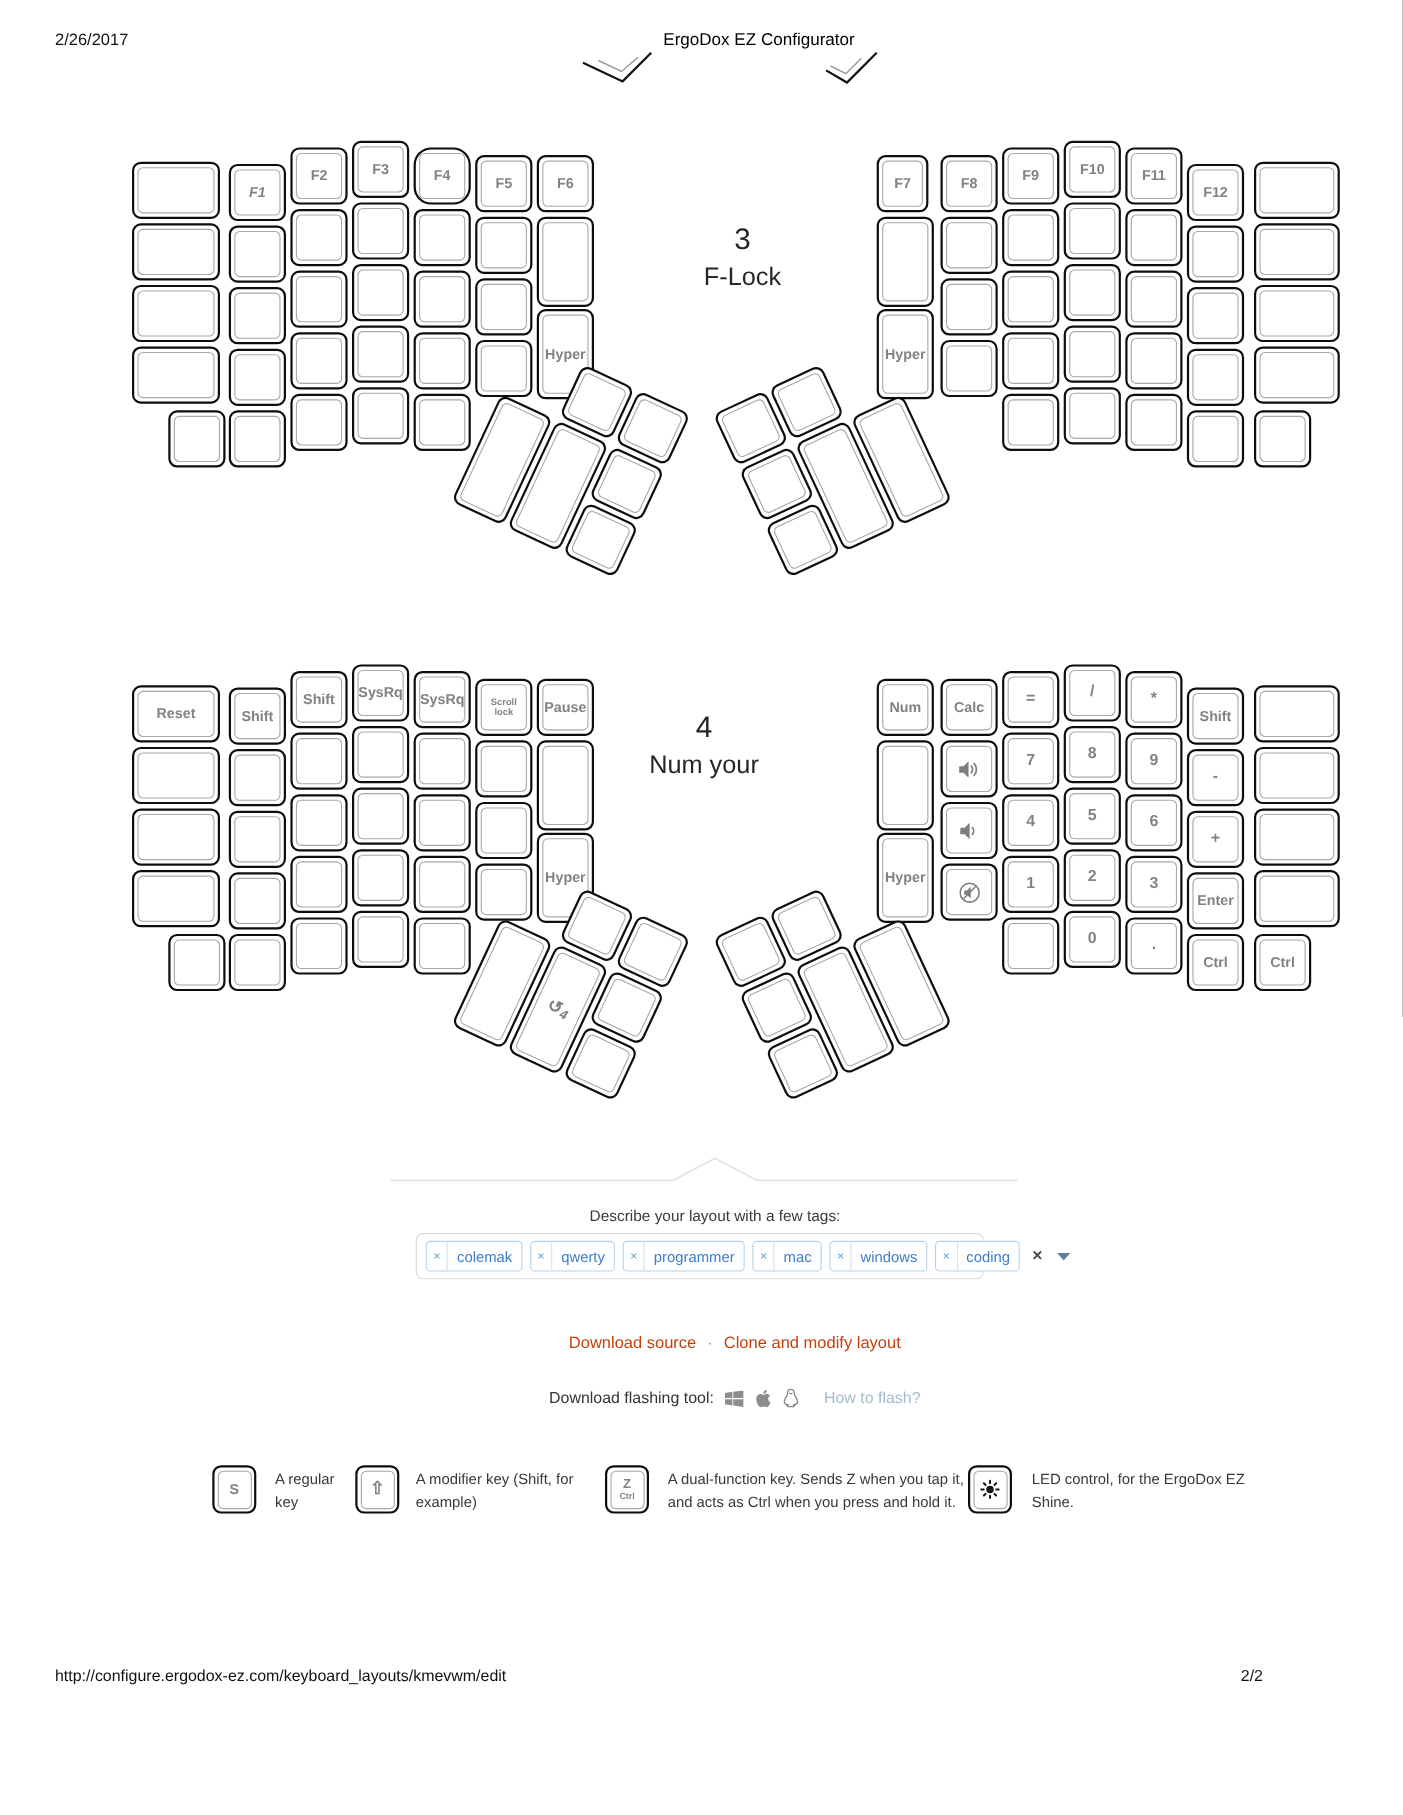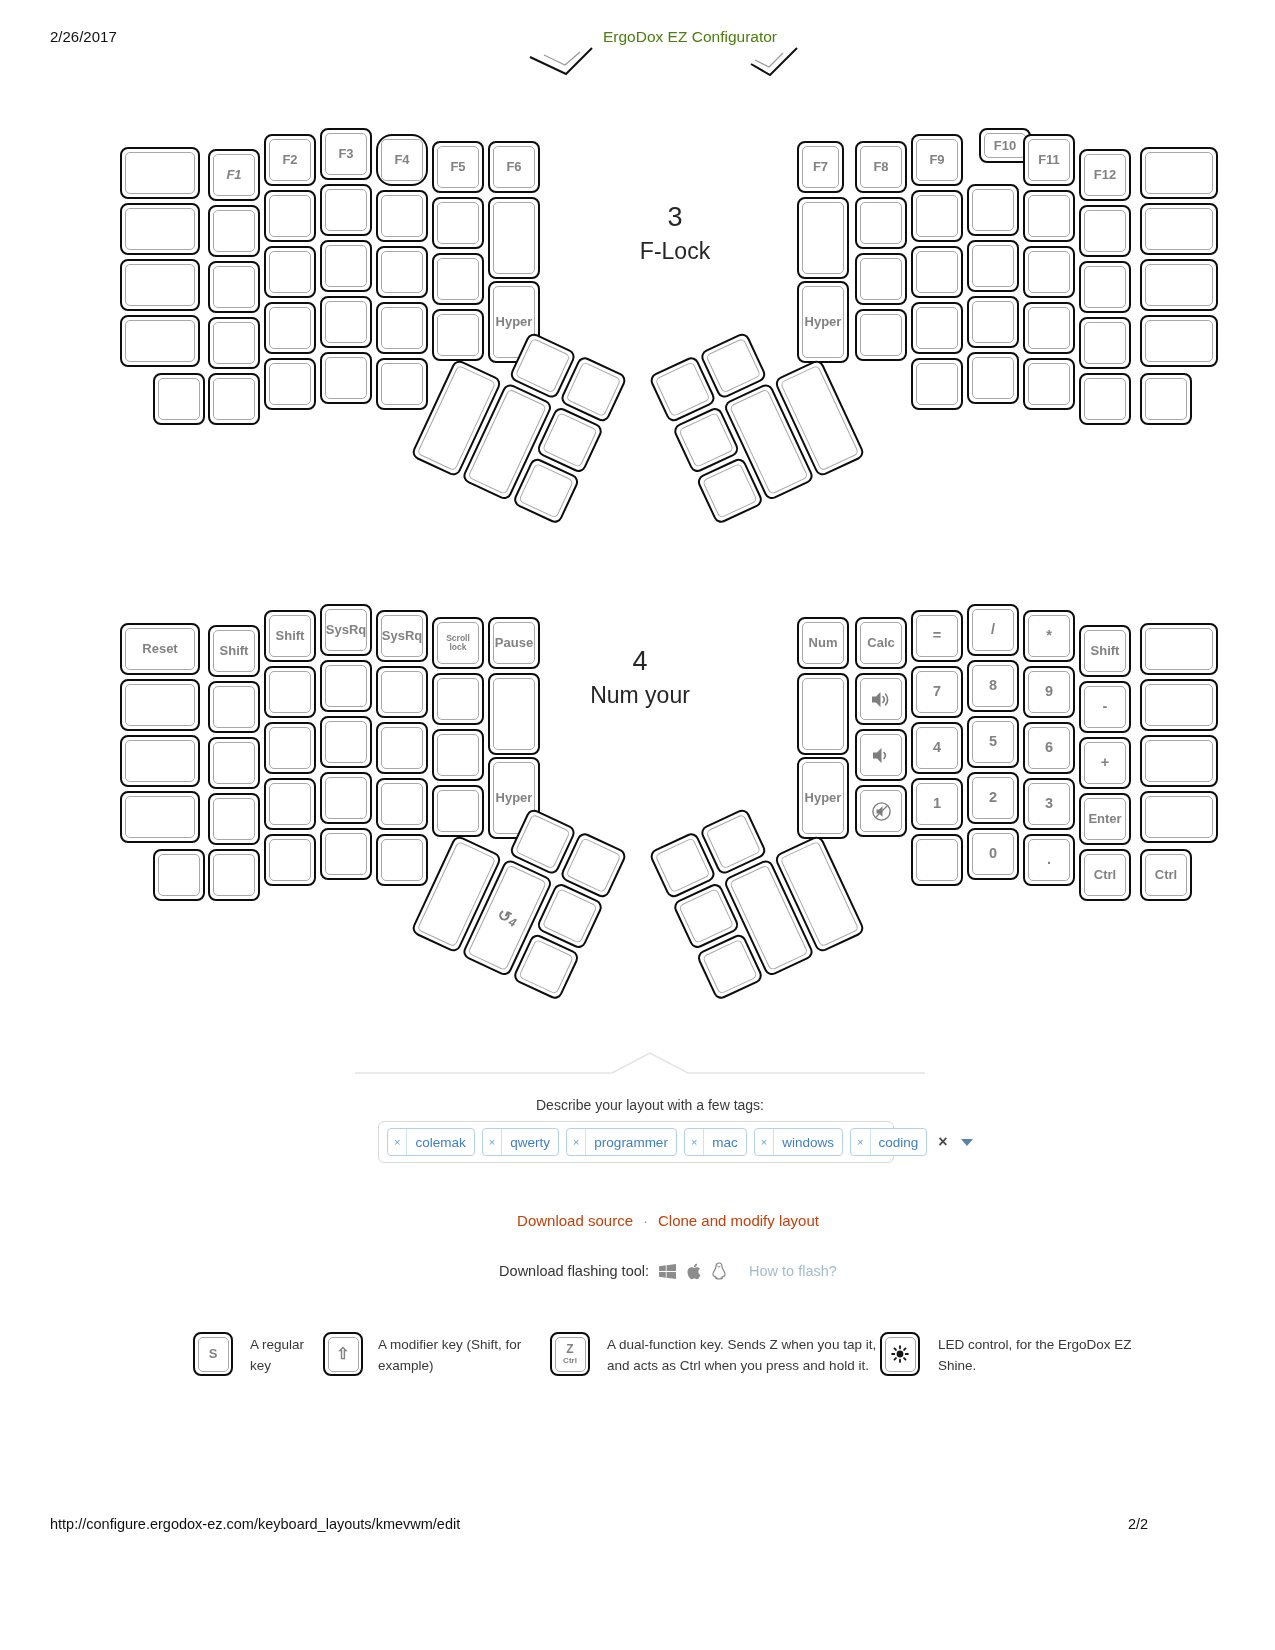--- a/index.html
+++ b/index.html
@@ -1,20 +1,20 @@
 <!DOCTYPE html>
 <html><head>
 <meta charset="utf-8">
 <style>
   html,body{margin:0;padding:0;background:#888;}
   .page{position:relative;width:1275px;height:1650px;background:#ffffff;margin:0 auto;
         font-family:"Liberation Sans",sans-serif;overflow:hidden;}
   .abs{position:absolute;}
   .hdr-date{left:50px;top:28px;font-size:15px;color:#111;}
-  .hdr-title{left:490px;top:28px;width:400px;text-align:center;font-size:15.5px;color:#4d7c0f;}
+  .hdr-title{left:490px;top:28px;width:400px;text-align:center;font-size:15.5px;color:#000000;}
   .ftr-url{left:50px;top:1516px;font-size:14.5px;color:#111;}
   .ftr-page{left:1128px;top:1516px;font-size:14.5px;color:#111;}
 
   
   .key{position:absolute;background:#fff;border:2.5px solid #0d0d0d;border-radius:8px;box-sizing:border-box;}
   .cap{position:absolute;inset:3px;border:1.5px solid #a8a8a8;border-radius:5px;
        display:flex;align-items:center;justify-content:center;text-align:center;
        color:#828282;font-weight:bold;font-size:13px;line-height:1.05;overflow:hidden;}
   .cap.ch1{font-size:14.5px;}
   .cap.small{font-size:8.5px;font-weight:bold;}
@@ -195,21 +195,21 @@
       </div>
       <div class="key" style="left: 911px; top: 246px; width: 52px; height: 52px;">
         <div class="cap"></div>
       </div>
       <div class="key" style="left: 911px; top: 302px; width: 52px; height: 52px;">
         <div class="cap"></div>
       </div>
       <div class="key" style="left: 911px; top: 358px; width: 52px; height: 52px;">
         <div class="cap"></div>
       </div>
-      <div class="key" style="left: 967px; top: 128px; width: 52px; height: 35px; margin-left: 12px;">
+      <div class="key" style="left: 967px; top: 128px; width: 52px; height: 52px;">
         <div class="cap">F10</div>
       </div>
       <div class="key" style="left: 967px; top: 184px; width: 52px; height: 52px;">
         <div class="cap"></div>
       </div>
       <div class="key" style="left: 967px; top: 240px; width: 52px; height: 52px;">
         <div class="cap"></div>
       </div>
       <div class="key" style="left: 967px; top: 296px; width: 52px; height: 52px;">
         <div class="cap"></div>

